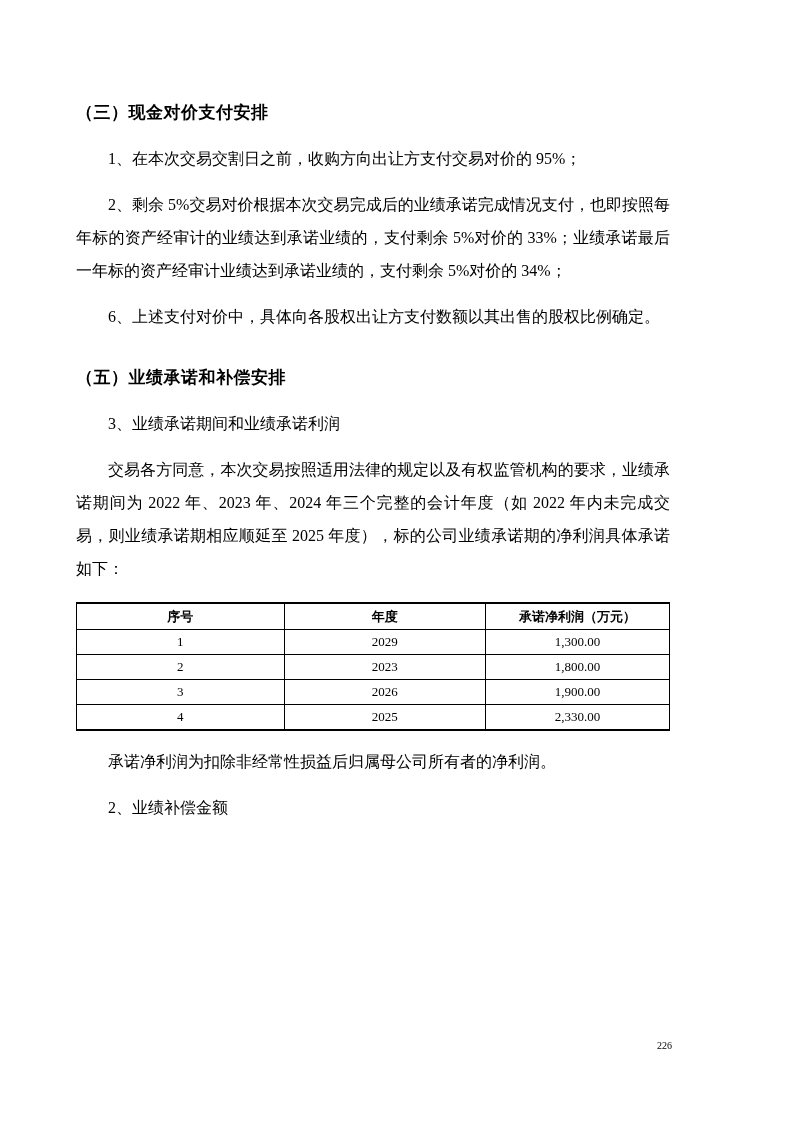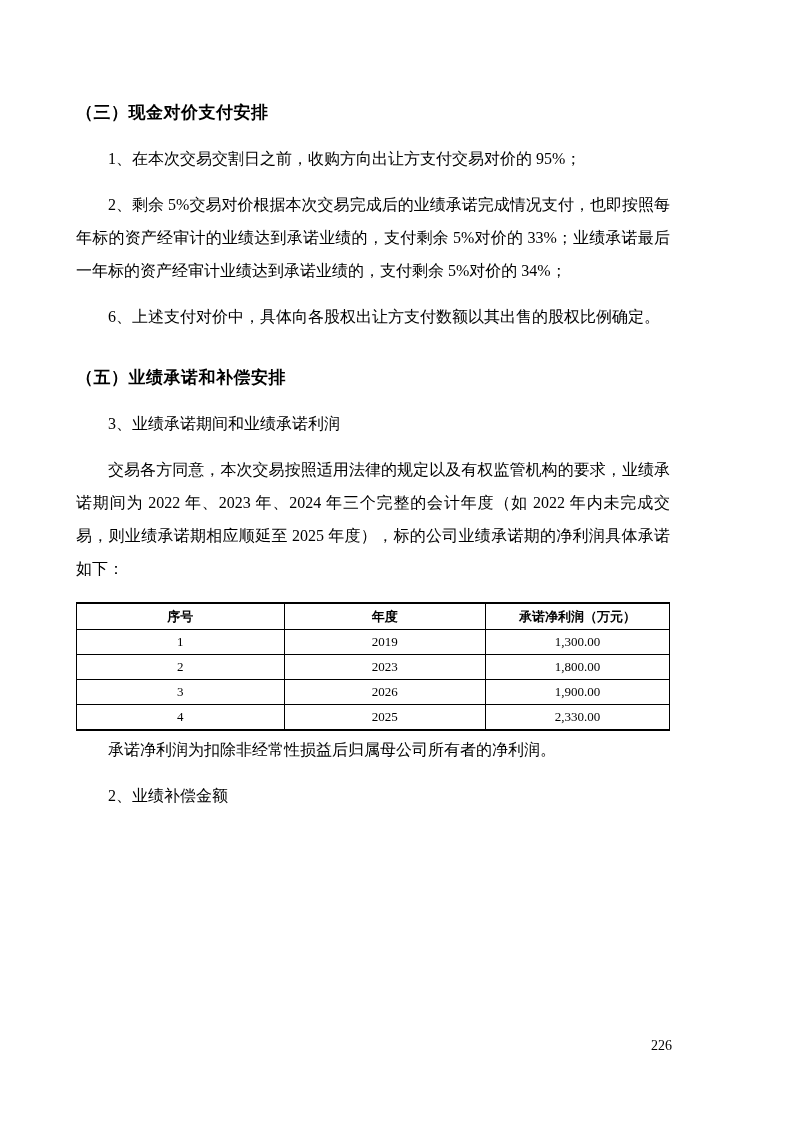--- a/index.html
+++ b/index.html
@@ -68,27 +68,27 @@
     height: 25px;
   }
   table.commit-table {
     border-top: 2.5px solid #000000;
     border-bottom: 2.5px solid #000000;
   }
   .col-index { width: 35%; }
   .col-year  { width: 34%; }
   .col-profit{ width: 31%; }
   .after-table {
-    margin-top: 2px;
+    margin-top: 14px;
   }
   .page-number {
     position: absolute;
     top: 1036px;
     right: 121px;
-    font-size: 14px;
+    font-size: 10px;
     line-height: 20px;
     font-family: "Liberation Serif", "DejaVu Serif", serif;
   }
 </style>
 </head>
 <body>
 
 <div class="page">
 
   <section>
@@ -113,21 +113,21 @@
       <thead>
         <tr>
           <th>序号</th>
           <th>年度</th>
           <th>承诺净利润（万元）</th>
         </tr>
       </thead>
       <tbody>
         <tr>
           <td>1</td>
-          <td>2019</td>
+          <td>2029</td>
           <td>1,300.00</td>
         </tr>
         <tr>
           <td>2</td>
           <td>2023</td>
           <td>1,800.00</td>
         </tr>
         <tr>
           <td>3</td>
           <td>2026</td>

